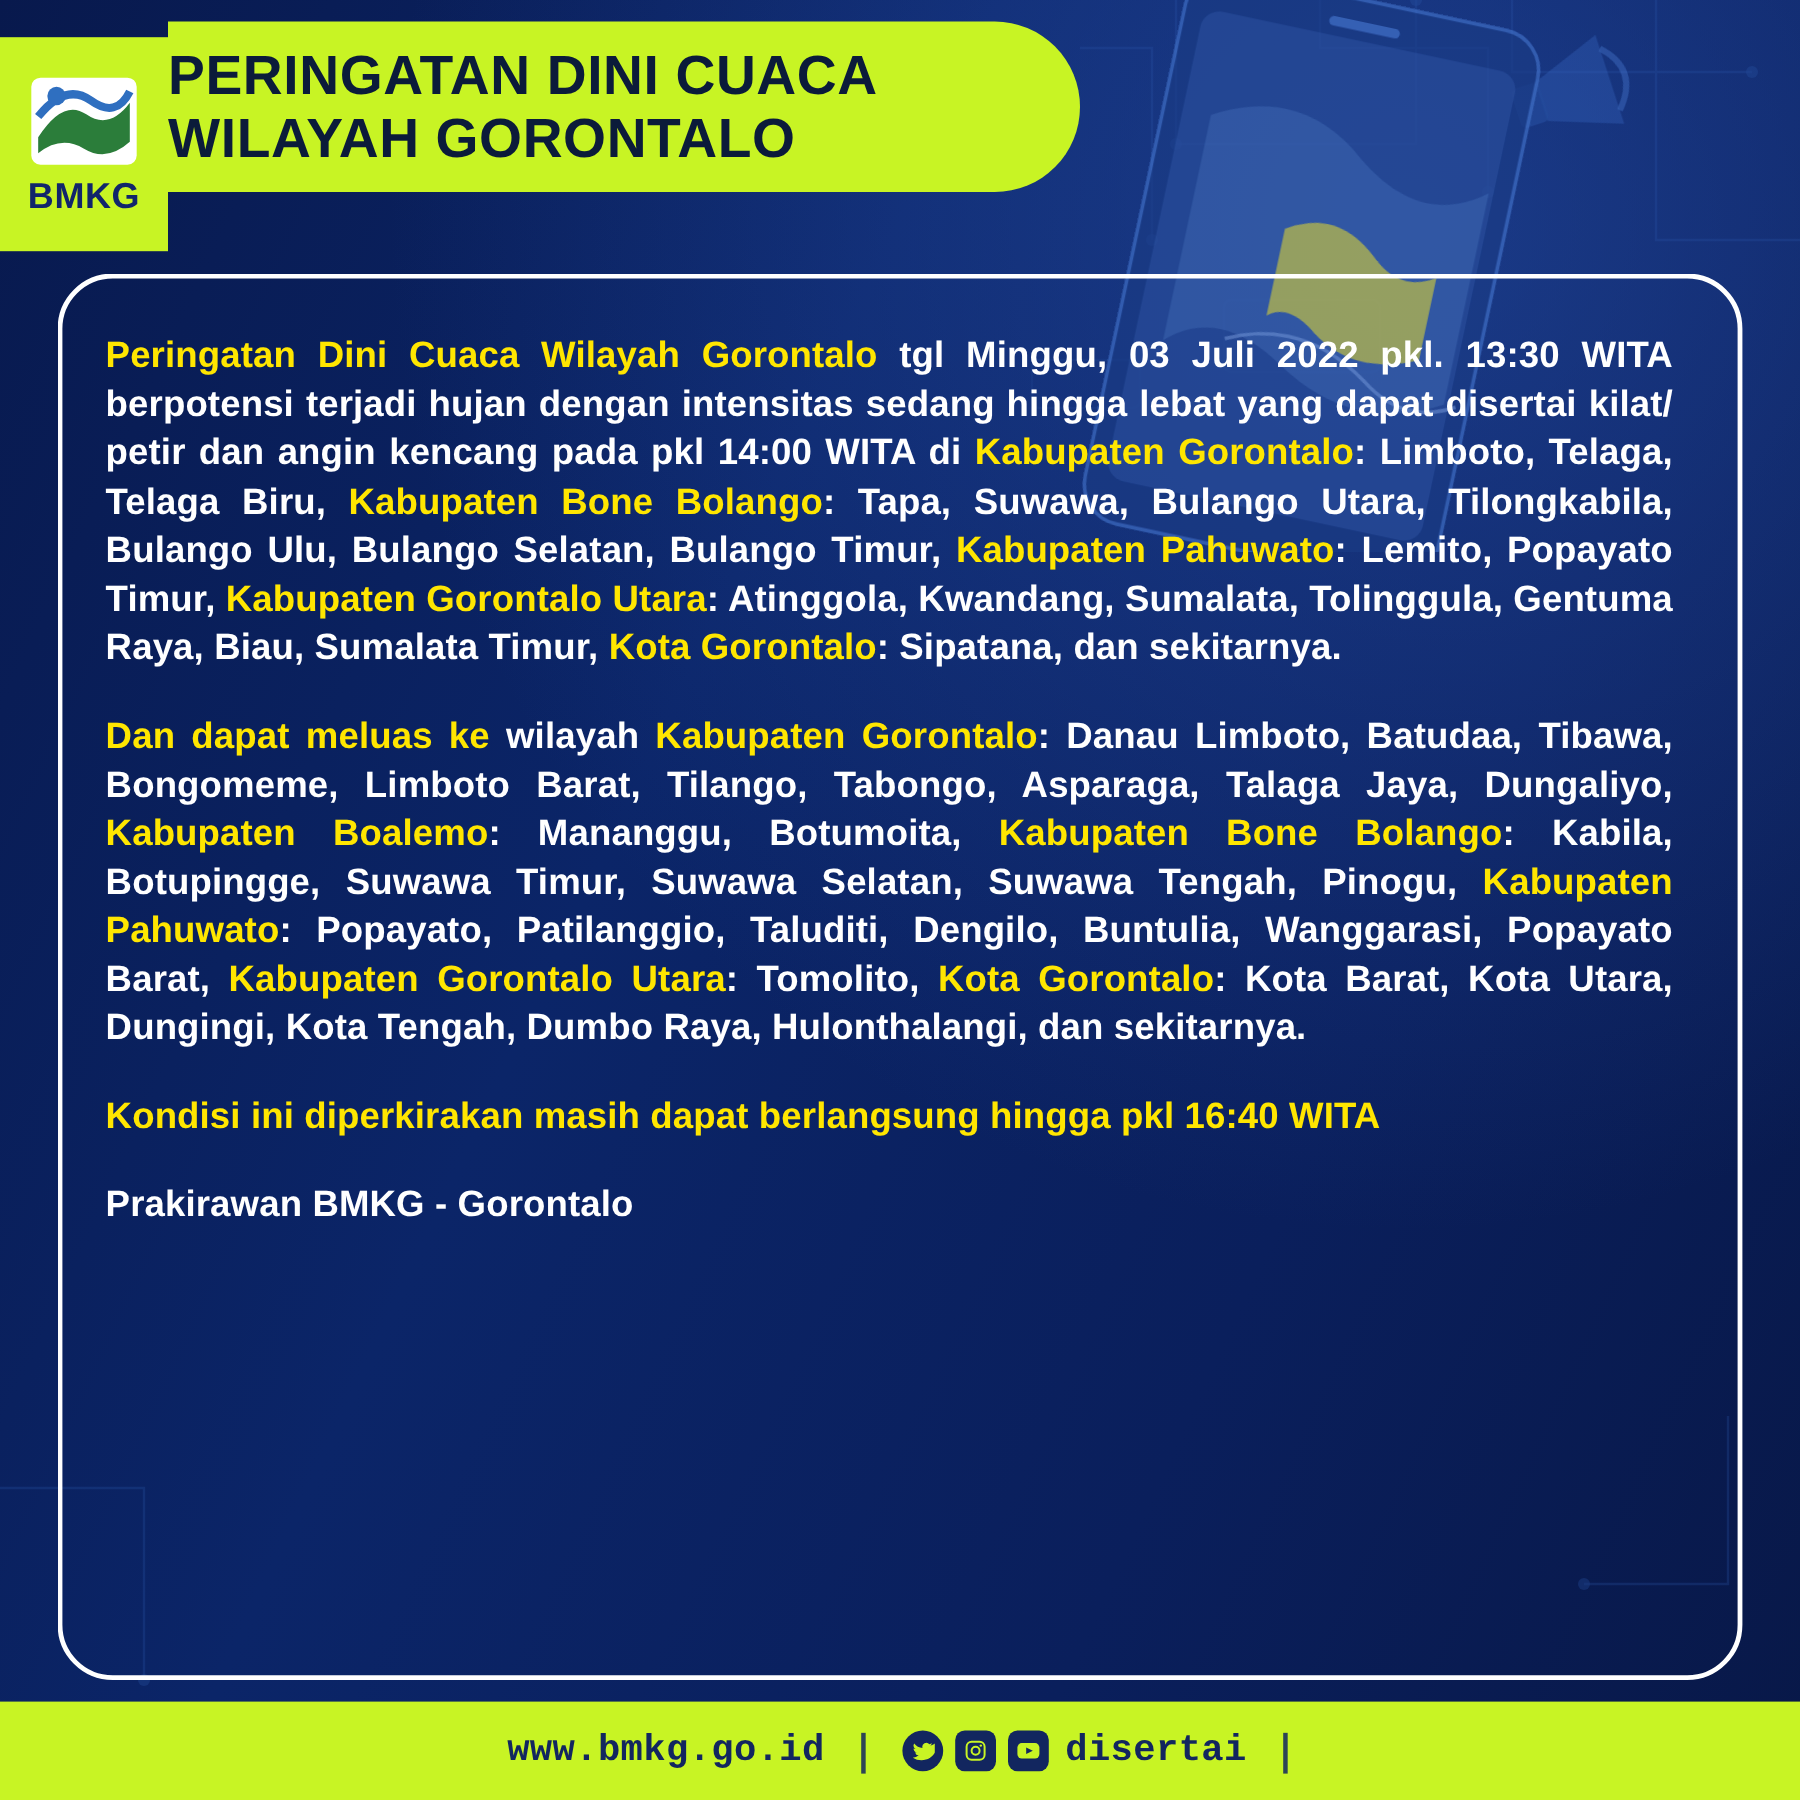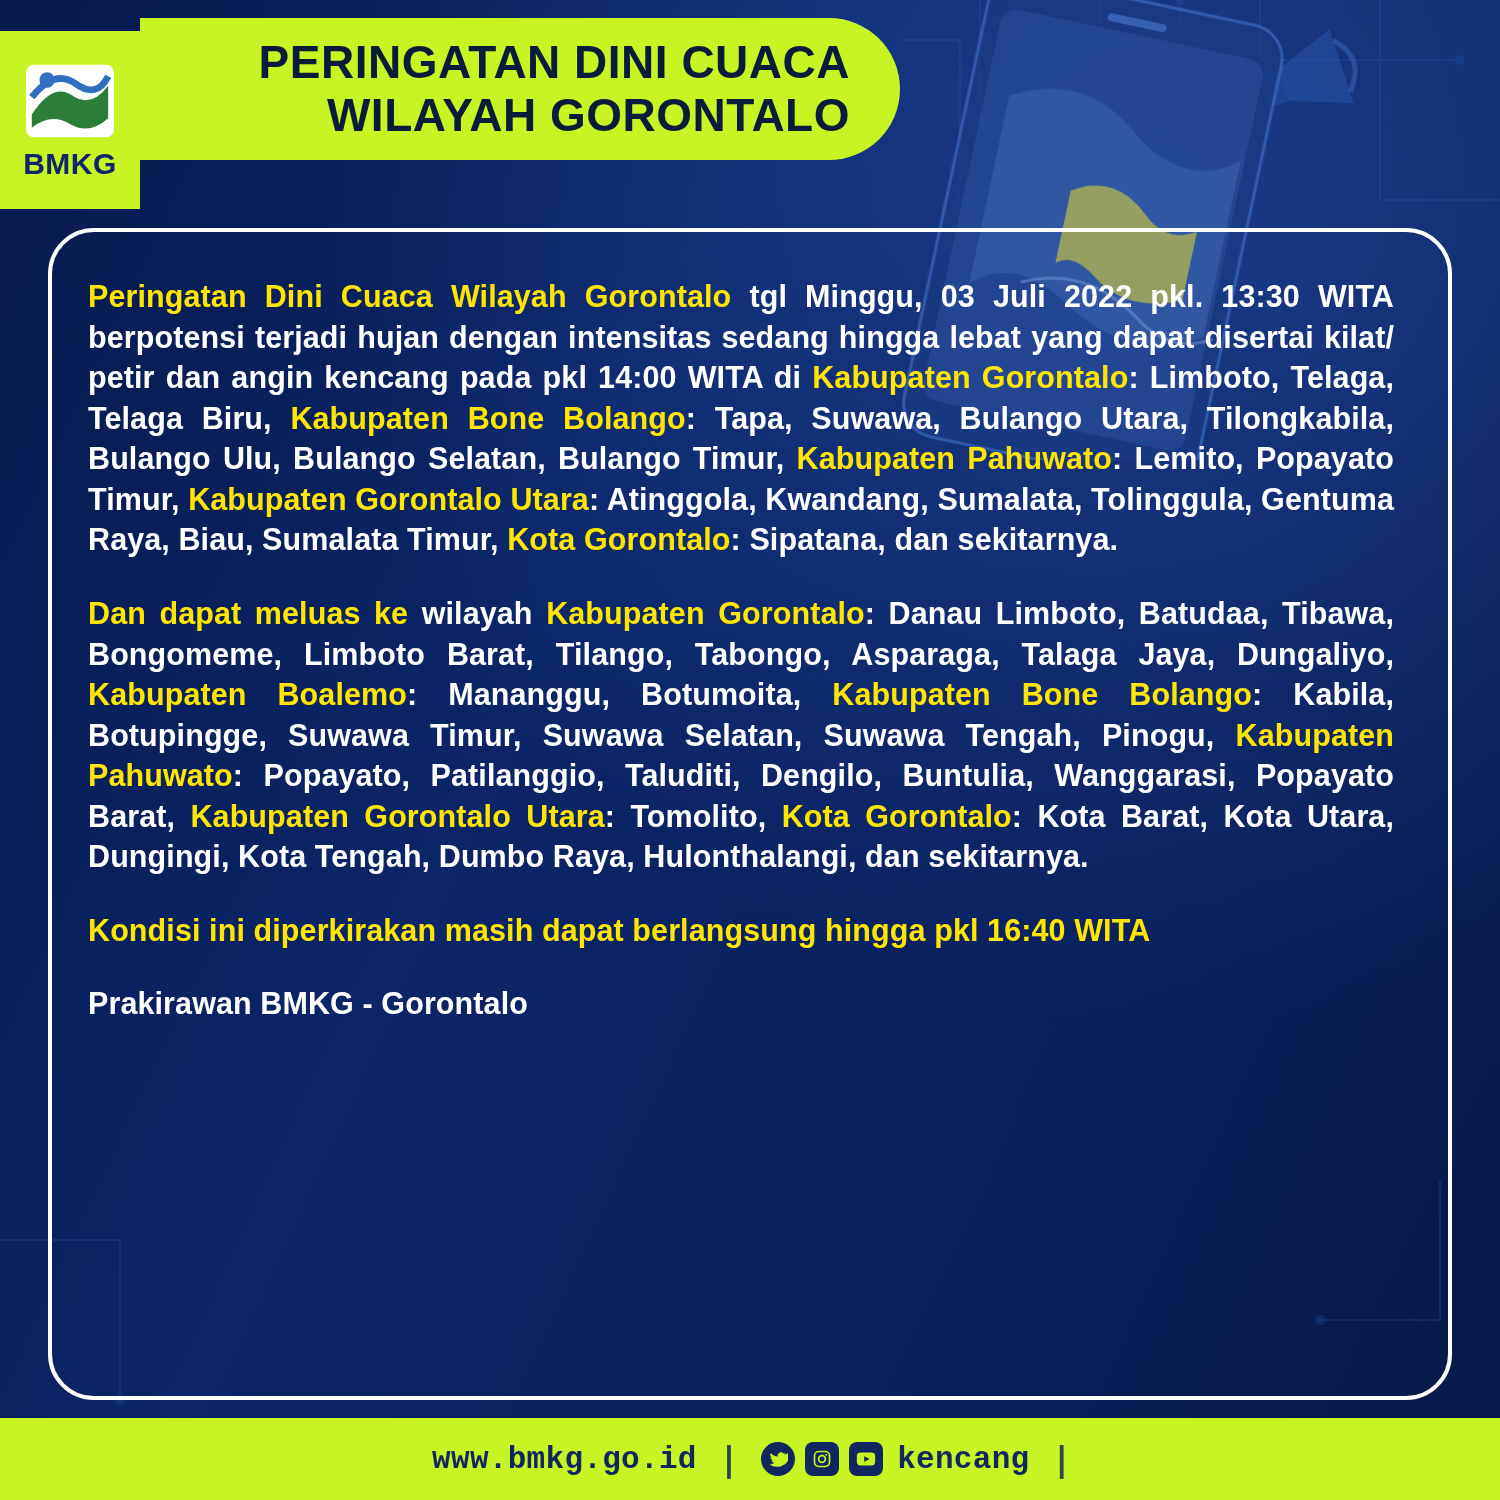--- a/index.html
+++ b/index.html
@@ -42,21 +42,21 @@
   .logo-text {
     font-weight: bold; font-size: 30px; color: #11256b;
     letter-spacing: 0.5px; font-family: "Liberation Sans", sans-serif;
   }
   .title-pill {
     position: absolute; left: 140px; top: 18px;
     width: 760px; height: 142px;
     background: #c8f424;
     border-radius: 0 76px 76px 0;
     display: flex; flex-direction: column;
-    align-items: flex-end; justify-content: center;
+    align-items: flex-start; justify-content: center;
     padding-right: 50px;
   }
   .title-pill div {
     font-family: "Liberation Sans", sans-serif;
     font-weight: bold;
     font-size: 46px;
     color: #0b1b3a;
     letter-spacing: 0.5px;
     line-height: 1.15;
     text-align: center;
@@ -211,16 +211,16 @@
             <circle cx="17.2" cy="6.8" r="1.2" fill="#c8f424" stroke="none"></circle>
           </svg>
       </div>
       <div class="sicon">
         <svg width="22" height="22" viewBox="0 0 24 24">
             <rect x="2" y="5" width="20" height="14" rx="4" fill="#c8f424"></rect>
             <path d="M10 9l6 3-6 3z" fill="#12265f"></path>
           </svg>
       </div>
     </div>
-    <div class="footer-text">kencang</div>
+    <div class="footer-text">disertai</div>
   </div>
   <div class="sep">|</div>
 </div>
 
 </body></html>

